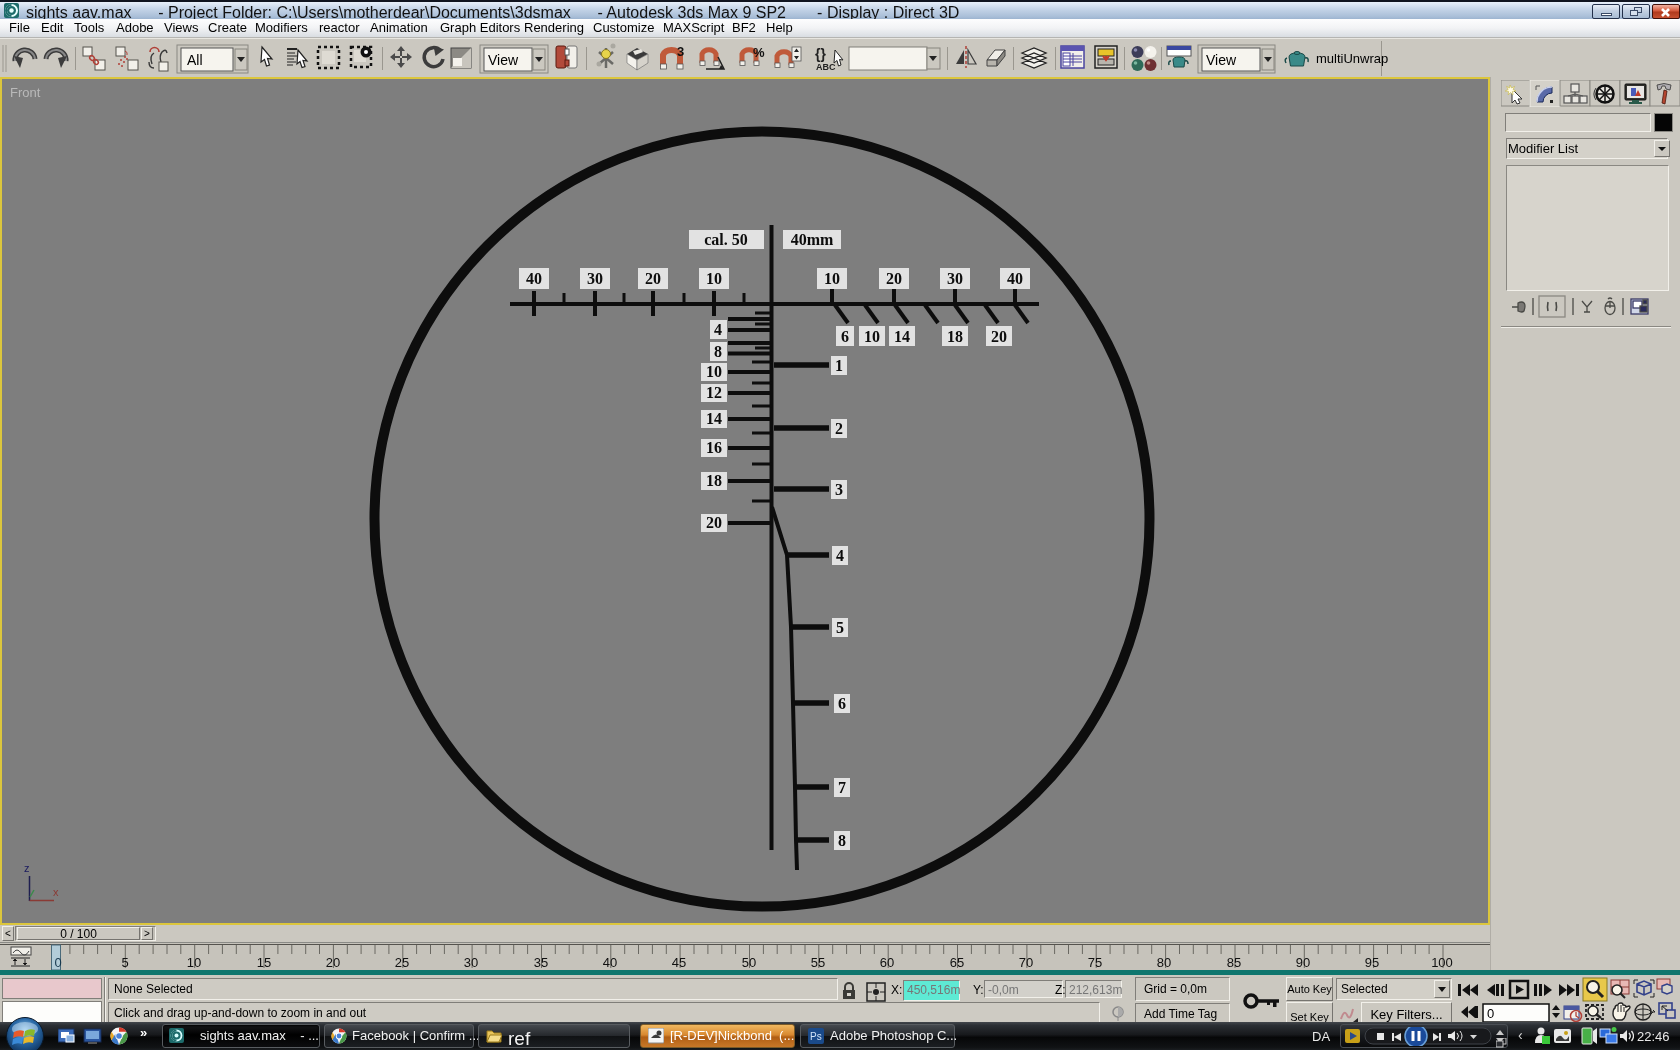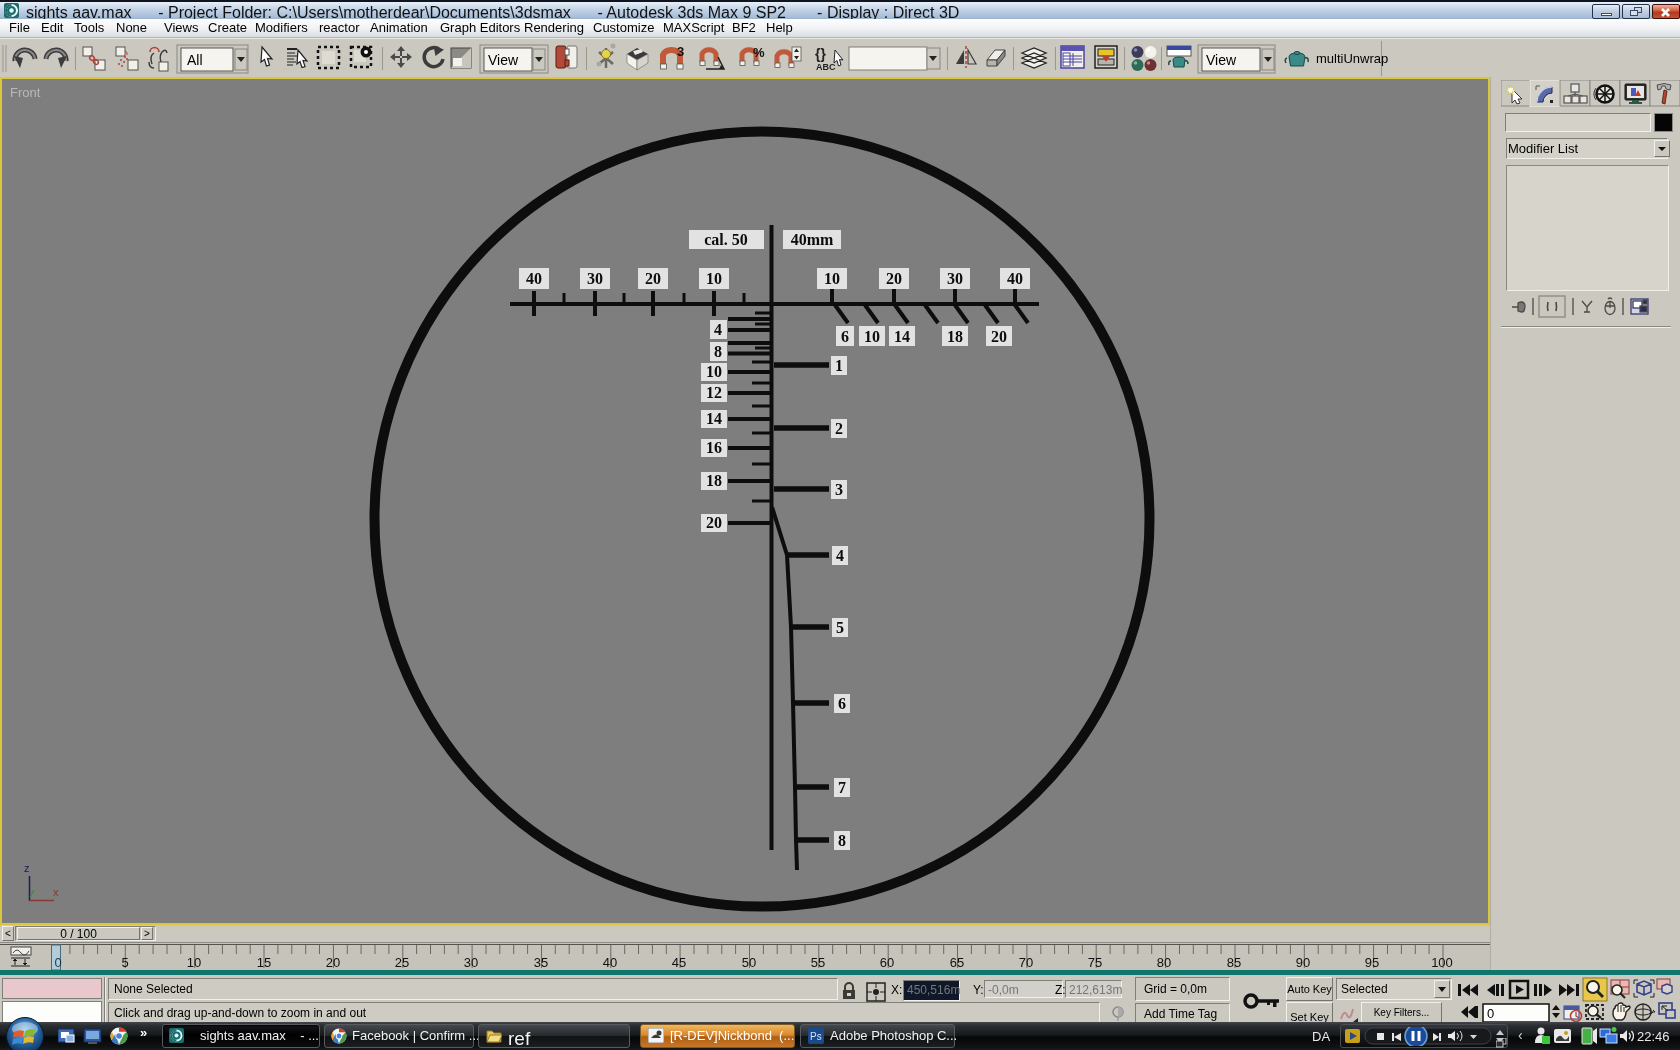--- a/index.html
+++ b/index.html
@@ -34,21 +34,21 @@
       <div class="abs" style="left:7px;top:5px;width:8px;height:6px;border:1px solid #3a4a66;background:#d6e0ee"></div>
     </div>
  <div class="abs" style="left:1652px;top:2px;width:28px;height:15px;background:linear-gradient(#f0b0a0 0%,#d4593c 45%,#b03a1e 55%,#c65030 100%);border:1px solid #40100a;border-radius:2px;"><svg width="26" height="13">
         <path d="M9 3 L16 10 M16 3 L9 10" stroke="#fff" stroke-width="2.6"></path>
       </svg></div>
 </div>
 <div class="abs" id="menubar">
  <div class="mi" style="left:9px">File</div>
  <div class="mi" style="left:41px">Edit</div>
  <div class="mi" style="left:74px">Tools</div>
- <div class="mi" style="left:116px">None</div>
+ <div class="mi" style="left:116px">Adobe</div>
  <div class="mi" style="left:164px">Views</div>
  <div class="mi" style="left:208px">Create</div>
  <div class="mi" style="left:255px">Modifiers</div>
  <div class="mi" style="left:319px">reactor</div>
  <div class="mi" style="left:370px">Animation</div>
  <div class="mi" style="left:440px">Graph Editors</div>
  <div class="mi" style="left:524px">Rendering</div>
  <div class="mi" style="left:593px">Customize</div>
  <div class="mi" style="left:663px">MAXScript</div>
  <div class="mi" style="left:732px">BF2</div>
@@ -750,21 +750,21 @@
       <g transform="translate(26,0)">
         <rect x="0" y="2" width="18" height="18" fill="none" stroke="#222" stroke-width="1.5"></rect>
         <circle cx="9" cy="11" r="3" fill="#222"></circle>
         <line x1="9" y1="2" x2="9" y2="7" stroke="#222"></line>
         <line x1="9" y1="15" x2="9" y2="20" stroke="#222"></line>
         <line x1="0" y1="11" x2="5" y2="11" stroke="#222"></line>
         <line x1="13" y1="11" x2="18" y2="11" stroke="#222"></line>
       </g>
     </svg>
  <div class="abs fld" style="left:891px;top:8px;">X:</div>
- <div class="abs sunken fld" style="left:903px;top:5px;width:57px;height:18px;padding:2px 0 17px 3px;color:#777;background:#0f172a;">450,516m</div>
+ <div class="abs sunken fld" style="left:903px;top:5px;width:57px;height:18px;padding:2px 0 17px 3px;color:#777;background:#5eead4;">450,516m</div>
  <div class="abs fld" style="left:973px;top:8px;">Y:</div>
  <div class="abs sunken fld" style="left:984px;top:5px;width:79px;height:18px;padding:2px 0 0 3px;color:#777;background:#d2d0ca;">-0,0m</div>
  <div class="abs fld" style="left:1055px;top:8px;">Z:</div>
  <div class="abs sunken fld" style="left:1065px;top:5px;width:57px;height:18px;padding:2px 0 0 3px;color:#777;background:#d2d0ca;">212,613m</div>
  <div class="abs sunken fld" style="left:1135px;top:2px;width:95px;height:24px;padding:4px 0 16px 8px;background:#cbc8c0;">Grid = 0,0m</div>
  <svg class="abs" style="left:1110px;top:29px" width="16" height="18">
       <circle cx="8" cy="8" r="5" fill="none" stroke="#888" stroke-width="1.5"></circle>
       <path d="M8 3 a5 5 0 0 1 0 10" fill="#aaa"></path>
       <line x1="8" y1="13" x2="8" y2="17" stroke="#888"></line>
     </svg>
@@ -780,21 +780,21 @@
  <div class="abs raised fld" style="left:1286px;top:27px;width:47px;height:23px;text-align:center;padding-top:8px;font-size:11px;white-space:nowrap;">Set Key</div>
  <div class="abs sunken" style="left:1336px;top:3px;width:116px;height:22px;background:#d2cfc7;"></div>
  <div class="abs fld" style="left:1341px;top:7px;font-size:12px;">Selected</div>
  <div class="abs raised" style="left:1434px;top:5px;width:16px;height:18px;"><svg width="14" height="16">
         <path d="M3 6 l8 0 -4 5 Z" fill="#111"></path>
       </svg></div>
  <svg class="abs" style="left:1339px;top:30px" width="20" height="18">
       <path d="M2 14 q3 -10 6 -4 q3 7 6 -6" fill="none" stroke="#c08a8e" stroke-width="2"></path>
       <path d="M14 17 l5 0 0 -4 Z" fill="#222"></path>
     </svg>
- <div class="abs raised fld" style="left:1361px;top:27px;width:81px;height:22px;text-align:center;padding-top:4px;font-size:10px;">Key Filters...</div>
+ <div class="abs raised fld" style="left:1361px;top:27px;width:91px;height:22px;text-align:center;padding-top:4px;font-size:13px;">Key Filters...</div>
 
  <svg class="abs" style="left:1455px;top:2px" width="225px" height="48">
   <g fill="#111">
    <g transform="translate(3,6)">
           <rect x="0" y="1" width="3" height="12"></rect>
           <path d="M12 1 v12 l-8 -6 Z M20 1 v12 l-8 -6 Z"></path>
         </g>
    <g transform="translate(32,6)">
           <path d="M8 1 v12 l-8 -6 Z"></path>
           <rect x="9" y="1" width="3" height="12"></rect>

